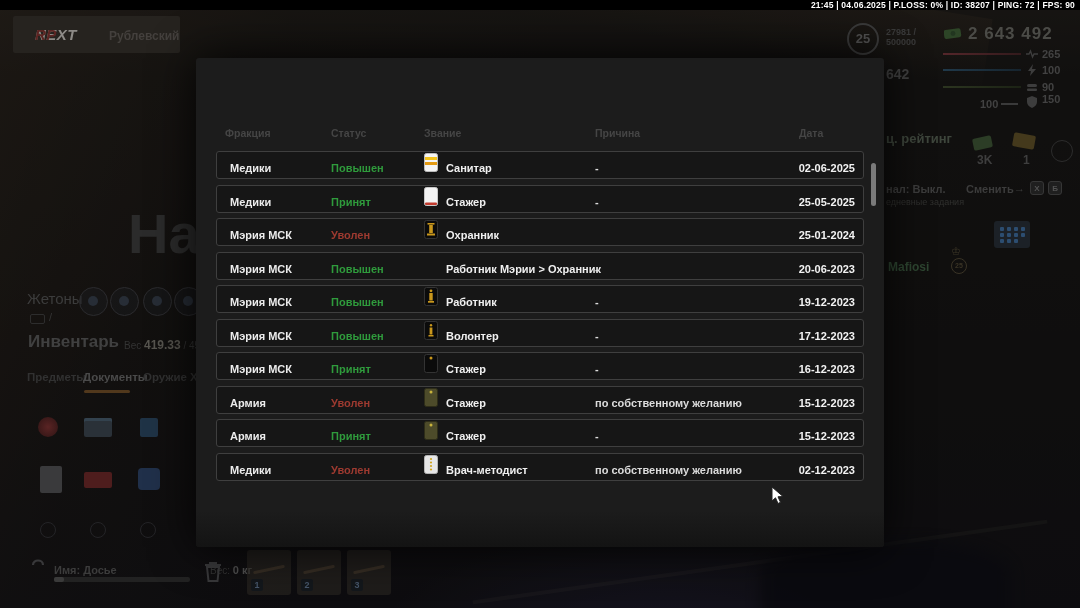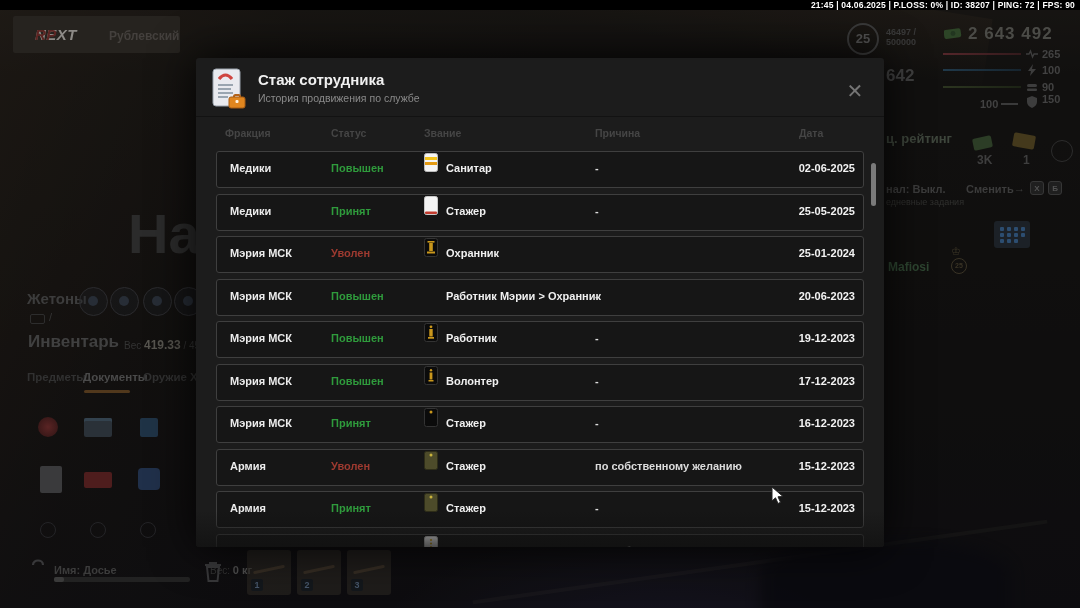--- a/index.html
+++ b/index.html
@@ -42,21 +42,21 @@
     line-height:27px; }
   .xp { left:886px; top:27px; font-size:9px; font-weight:bold; color:#3a3a3a; line-height:10px; }
   .cash-icon { left:944px; top:28px; }
   .money { left:968px; top:24px; font-size:17px; font-weight:bold; color:#4b4b47; letter-spacing:1px; }
   .statbar { width:78px; height:2px; left:943px; }
   .sb1 { top:53px; background:linear-gradient(90deg,#54262a,#331a1c); }
   .sb2 { top:69px; background:linear-gradient(90deg,#20394a,#16242e); }
   .sb3 { top:86px; background:linear-gradient(90deg,#2c3520,#1c2315); }
   .stat-ico { left:1026px; width:12px; height:12px; color:#3d3d3d; }
   .stat-val { left:1042px; font-size:11px; font-weight:bold; color:#424242; }
-  .hud-extra { left:886px; top:66px; font-size:17px; font-weight:bold; color:#3f3f3f; }
+  .hud-extra { left:886px; top:66px; font-size:14px; font-weight:bold; color:#3f3f3f; }
   .mini-val { left:980px; top:98px; font-size:11px; font-weight:bold; color:#424242; }
   .mini-bar { left:1001px; top:103px; width:17px; height:2px; background:#3a3a3a; }
 
   .rate-title { left:886px; top:131px; font-size:13px; font-weight:bold; color:#3e463c; }
   .rate-sub { left:886px; top:149px; font-size:9px; color:#30302e;margin-top:48px; }
   .reward-ico1 { left:973px; top:137px; width:19px; height:12px; background:#2c3d26;
     border-radius:2px; transform:rotate(-12deg); }
   .reward-ico2 { left:1013px; top:134px; width:22px; height:14px; background:#44391c;
     border-radius:2px; transform:rotate(10deg); }
   .reward-val1 { left:977px; top:153px; font-size:12px; font-weight:bold; color:#3e3e3e; }
@@ -71,21 +71,21 @@
     line-height:13px; }
   .key1 { left:1030px; } .key2 { left:1048px; }
   .chip-panel { left:994px; top:221px; width:36px; height:27px; background:#1c2127; border-radius:3px; }
   .chip-dot { position:absolute; width:4px; height:4px; background:#2c4d70; border-radius:1px; }
   .family-name { left:888px; top:260px; font-size:12px; font-weight:bold; color:#2e4631; }
   .crown { left:951px; top:245px; color:#3a3426; font-size:11px; }
   .fam-badge { left:951px; top:258px; width:16px; height:16px; border:1.5px solid #3a3426;
     border-radius:50%; color:#3a3426; font-size:7px; font-weight:bold; text-align:center;
     line-height:14px; }
 
-  .tokens-title { left:27px; top:290px; font-size:15px; font-weight:bold; color:#3c3c3c;text-align:center; }
+  .tokens-title { left:27px; top:290px; font-size:15px; font-weight:normal; color:#3c3c3c;text-align:center; }
   .token-circle { top:287px; width:29px; height:29px; border:1.5px solid #2b2b2e;
     border-radius:50%; background:rgba(30,32,38,.35); }
   .token-circle i { position:absolute; left:8px; top:8px; width:10px; height:10px;
     border-radius:50%; background:#272d36; }
   .cam-frag { left:30px; top:314px; width:15px; height:10px; border:1px solid #2d2d2d;
     border-radius:2px; }
   .cam-slash { left:49px; top:311px; font-size:11px; color:#343434; }
   .inv-title { left:28px; top:332px; font-size:17px; font-weight:bold; color:#404040; }
   .inv-weight { left:124px; top:338px; font-size:10px; color:#333; white-space:nowrap; }
   .inv-weight b { font-size:12px; color:#57554f; }
@@ -116,21 +116,21 @@
   .m-hicon { position:absolute; left:16px; top:10px; }
   .m-title { position:absolute; left:62px; top:13px; font-size:15px; font-weight:bold; color:#f0f0f0; }
   .m-sub { position:absolute; left:62px; top:34px; font-size:10.5px; color:#8a8a8a; }
   .m-close { position:absolute; right:18px; top:22px; width:22px; height:22px; color:#757575;
     font-size:20px; line-height:22px; text-align:center; cursor:pointer; }
   .m-cols { position:absolute; left:0; top:60px; width:100%; height:31px; }
   .m-col { position:absolute; top:0; line-height:30px; font-size:10.5px; font-weight:bold; color:#454545; }
   .c-faction { left:29px; } .c-status { left:135px; } .c-rank { left:228px; }
   .c-reason { left:399px; } .c-date { left:603px; }
   .m-rows { position:absolute; left:20px; top:93px; width:648px; }
-  .row { position:relative; width:648px; height:37px; margin-bottom:5.5px; background:#161616;
+  .row { position:relative; width:648px; height:28px; margin-bottom:5.5px; background:#161616;
     border:1px solid #3f3f3f; border-radius:3px; }
   .row span { position:absolute; top:0; line-height:33px; font-size:11px; font-weight:bold; }
   .r-faction { left:13px; color:#ececec; }
   .r-status { left:114px; }
   .r-status.green { color:#2f9b3c; }
   .r-status.red { color:#9e3a30; }
   .r-icon { position:absolute; left:207px; top:8px; width:14px; height:19px; }
   .r-rank { left:229px; color:#f0f0f0; }
   .r-reason { left:378px; color:#dcdcdc; }
   .r-date { right:8px; color:#f2f2f2; }
@@ -161,21 +161,21 @@
           <span>NEXT</span>
           <b>RP</b>
         </span>
       <span class="server">Рублевский</span>
     </div>
 
     <div class="big-text">На</div>
 
     <div class="lvl-circle">25</div>
     <div class="xp">
-      <span style="position:static">46497 /</span><br>
+      <span style="position:static">27981 /</span><br>
       <span style="position:static">500000</span>
     </div>
     <svg class="cash-icon" width="18" height="12" viewBox="0 0 18 12">
         <rect x="0" y="1" width="17" height="9" rx="2" fill="#2d4527" transform="rotate(-8 9 6)"></rect>
         <circle cx="9" cy="5.5" r="2.4" fill="#223620"></circle>
       </svg>
     <div class="money">2 643 492</div>
     <div class="hud-extra">642</div>
 
     <div class="statbar sb1"></div>
@@ -300,36 +300,20 @@
         <i></i>
         <span class="hotnum">2</span>
       </div>
     <div class="hotslot" style="left:347px">
         <i></i>
         <span class="hotnum">3</span>
       </div>
   </div>
 
   <div class="modal">
-    <div class="m-header">
-      <svg class="m-hicon" width="36" height="42" viewBox="0 0 36 42">
-        <rect x="1" y="1" width="27" height="37" rx="3" fill="#e9eaef" stroke="#9aa2ac"></rect>
-        <path d="M7 11 Q13.5 3 20 11" stroke="#cf4540" stroke-width="3.2" fill="none"></path>
-        <rect x="6" y="16" width="15" height="2" fill="#9aa5b0"></rect>
-        <rect x="6" y="20" width="13" height="2" fill="#9aa5b0"></rect>
-        <rect x="6" y="24" width="15" height="2" fill="#9aa5b0"></rect>
-        <rect x="6" y="28" width="10" height="2" fill="#9aa5b0"></rect>
-        <rect x="22" y="27" width="6" height="4" rx="1.5" fill="none" stroke="#b2621a" stroke-width="2"></rect>
-        <rect x="17" y="29" width="16" height="11" rx="2" fill="#e0861f" stroke="#a85c14"></rect>
-        <rect x="23.5" y="32" width="3" height="3" rx="1" fill="#fff3e0"></rect>
-      </svg>
-      <div class="m-title">Стаж сотрудника</div>
-      <div class="m-sub">История продвижения по службе</div>
-      <div class="m-close">✕</div>
-    </div>
 
     <div class="m-cols">
       <span class="m-col c-faction">Фракция</span>
       <span class="m-col c-status">Статус</span>
       <span class="m-col c-rank">Звание</span>
       <span class="m-col c-reason">Причина</span>
       <span class="m-col c-date">Дата</span>
     </div>
 
     <div class="m-rows">

